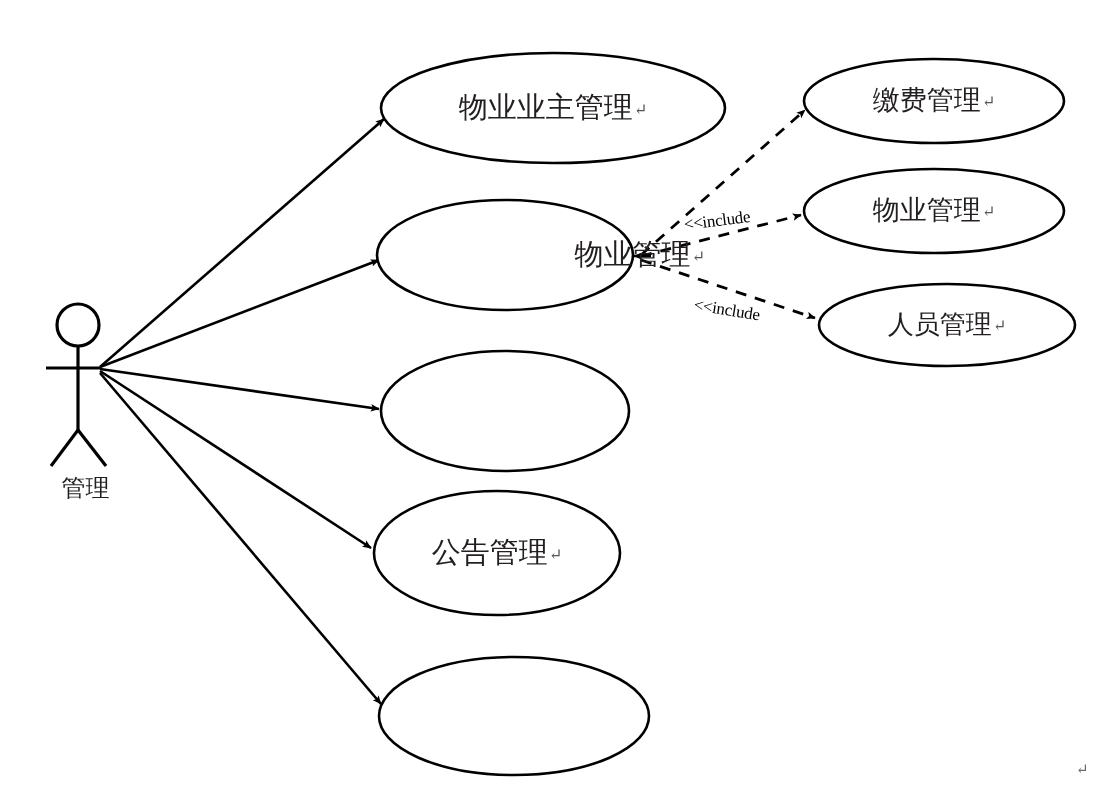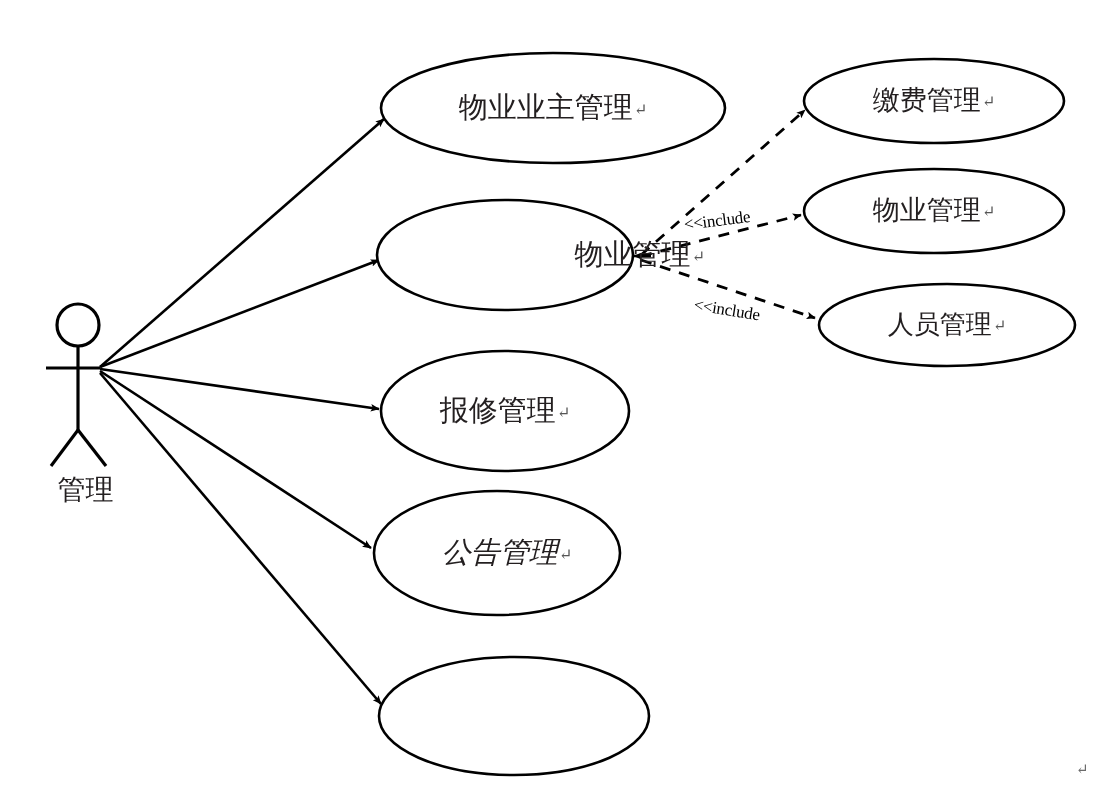--- a/index.html
+++ b/index.html
@@ -61,21 +61,21 @@
   .usecase-label .pilcrow {
     font-size: 16px;
     vertical-align: 2px;
     color: #555;
     margin-left: 1px;
   }
   .actor-label {
     position: absolute;
     text-align: center;
     font-family: "Liberation Serif", "DejaVu Serif", serif;
-    font-size: 28px;
+    font-size: 24px;
     color: #231f20;
     white-space: nowrap;
     line-height: 1;
   }
   .include-label {
     position: absolute;
     font-family: "Liberation Serif", "DejaVu Serif", serif;
     font-size: 17px;
     color: #000000;
     white-space: nowrap;
@@ -142,25 +142,22 @@
   </svg>
 
   <div class="usecase-label" style="left:333px; top:93px; width:440px; font-size:29px;">
     <span>物业业主管理</span><span class="pilcrow">↵</span>
   </div>
 
   <div class="usecase-label" style="left:305px; top:240px; width:400px; font-size:29px;text-align:right;">
     <span>物业管理</span><span class="pilcrow">↵</span>
   </div>
 
-  <div class="usecase-label" style="left:305px; top:396px; width:400px; font-size:29px;">
-    <span>报修管理</span><span class="pilcrow">↵</span>
-  </div>
 
-  <div class="usecase-label" style="left:307px; top:538px; width:400px; font-size:29px;font-style:italic;">
+  <div class="usecase-label" style="left:297px; top:538px; width:400px; font-size:29px;">
     <span>公告管理</span><span class="pilcrow">↵</span>
   </div>
 
 
   <div class="usecase-label" style="left:734px; top:87px; width:400px; font-size:27px;">
     <span>缴费管理</span><span class="pilcrow">↵</span>
   </div>
 
   <div class="usecase-label" style="left:734px; top:197px; width:400px; font-size:27px;">
     <span>物业管理</span><span class="pilcrow">↵</span>

